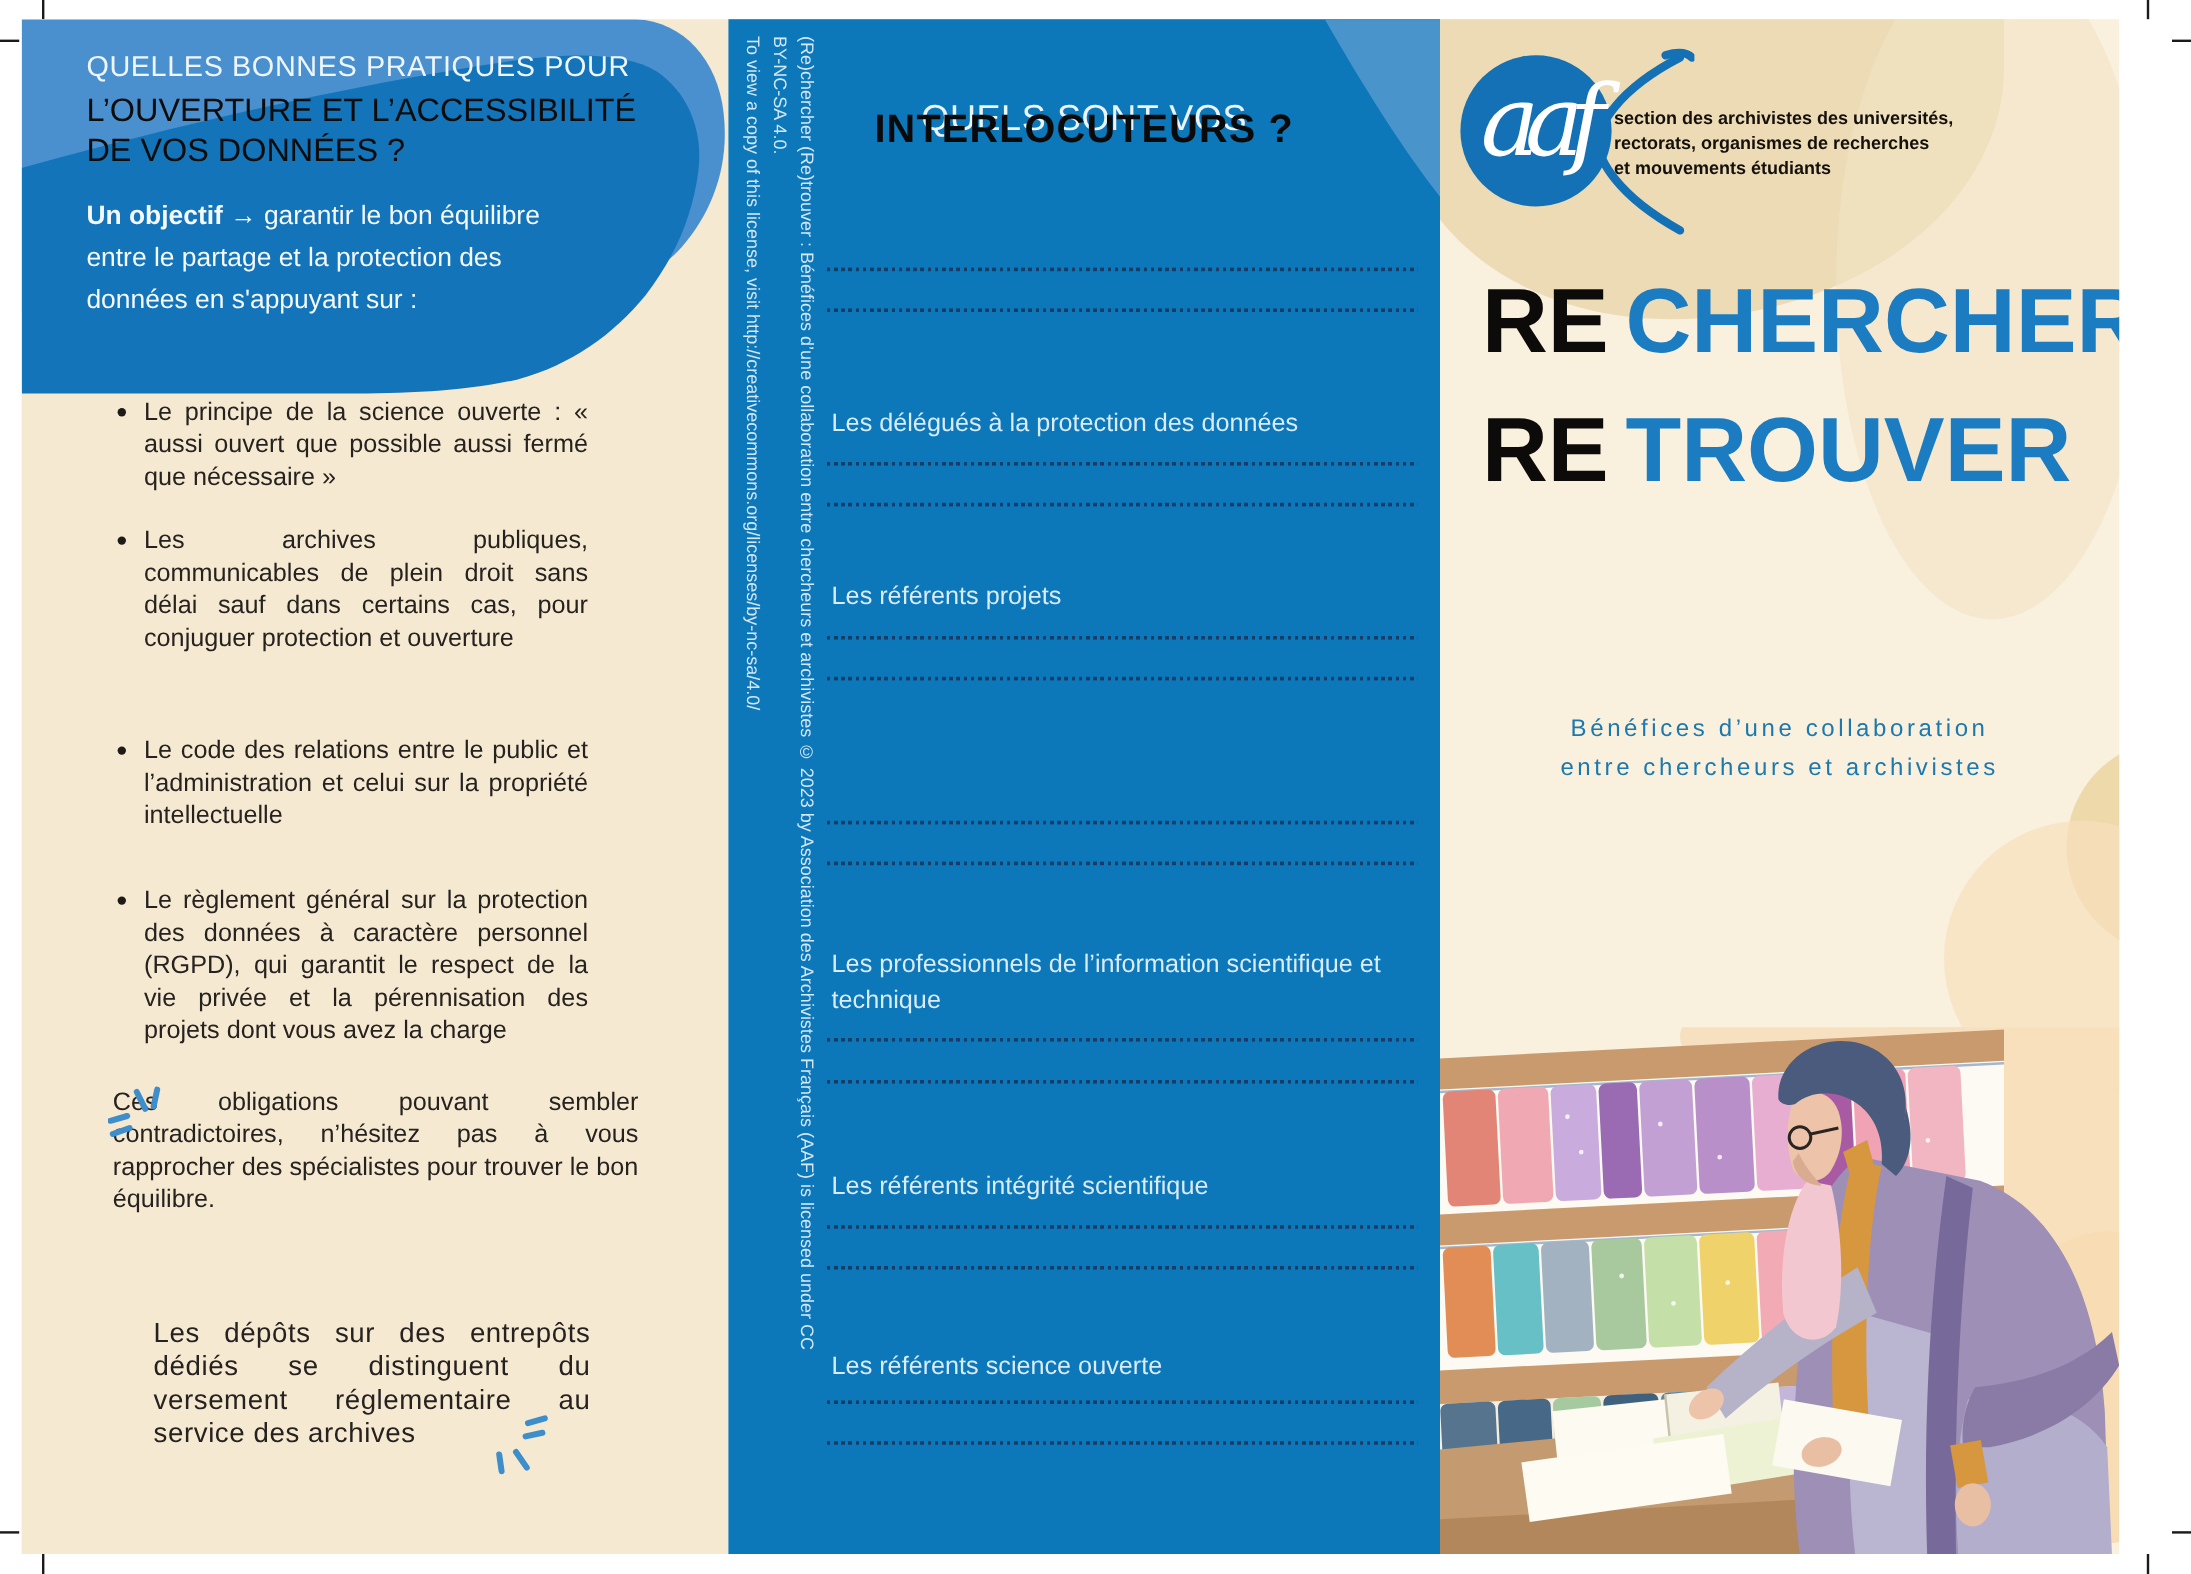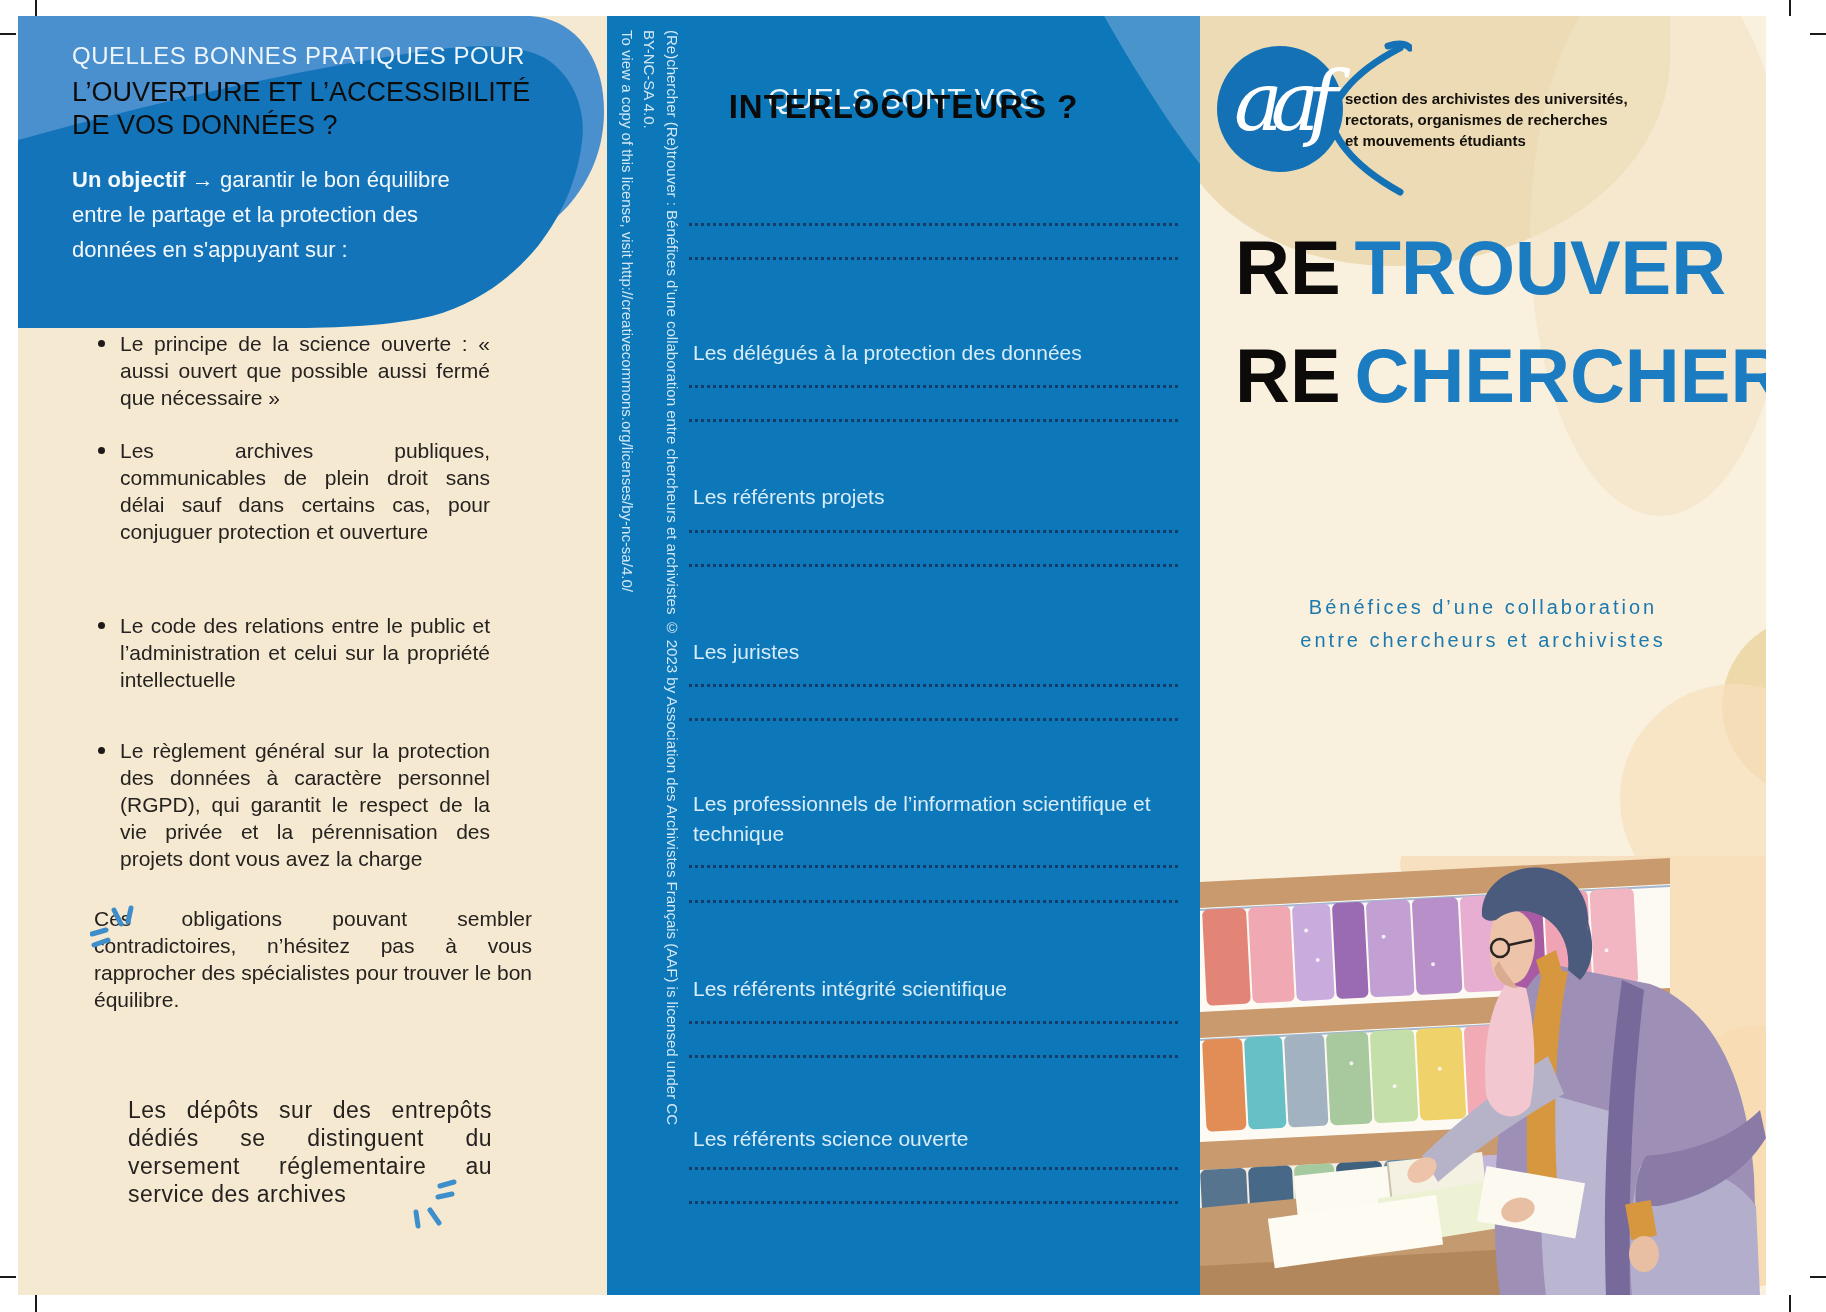--- a/index.html
+++ b/index.html
@@ -124,21 +124,20 @@
     <div class="dotline" style="top:241px;"></div>
 
     <div class="pm-label" style="top:322px;">Les délégués à la protection des données</div>
     <div class="dotline" style="top:369px;"></div>
     <div class="dotline" style="top:403px;"></div>
 
     <div class="pm-label" style="top:466px;">Les référents projets</div>
     <div class="dotline" style="top:514px;"></div>
     <div class="dotline" style="top:548px;"></div>
 
-    <div class="pm-label" style="top:621px;">Les juristes</div>
     <div class="dotline" style="top:668px;"></div>
     <div class="dotline" style="top:702px;"></div>
 
     <div class="pm-label" style="top:773px;">Les professionnels de l’information scientifique et technique</div>
     <div class="dotline" style="top:849px;"></div>
     <div class="dotline" style="top:884px;"></div>
 
     <div class="pm-label" style="top:958px;">Les référents intégrité scientifique</div>
     <div class="dotline" style="top:1005px;"></div>
     <div class="dotline" style="top:1039px;"></div>
@@ -162,24 +161,24 @@
       <path d="M74 8 C 20 36 6 66 6 79 C 6 92 20 122 74 152" stroke="#1571b5" stroke-width="7" fill="none" stroke-linecap="round"></path>
     </svg>
     <div class="abs logo-caption">
       <div>section des archivistes des universités,</div>
       <div>rectorats, organismes de recherches</div>
       <div>et mouvements étudiants</div>
     </div>
 
     <div class="abs rp-title">
       <div>
-        <span class="t-black">RE</span><span class="t-blue">TROUVER</span>
+        <span class="t-black">RE</span><span class="t-blue">CHERCHER</span>
       </div>
       <div>
-        <span class="t-black">RE</span><span class="t-blue">CHERCHER</span>
+        <span class="t-black">RE</span><span class="t-blue">TROUVER</span>
       </div>
     </div>
 
     <div class="abs rp-sub">
       <div>Bénéfices d’une collaboration</div>
       <div>entre chercheurs et archivistes</div>
     </div>
 
     <svg class="illu" width="566" height="440" viewBox="0 0 566 440">
       <ellipse cx="505" cy="70" rx="150" ry="140" fill="#f9e0bc"></ellipse>

